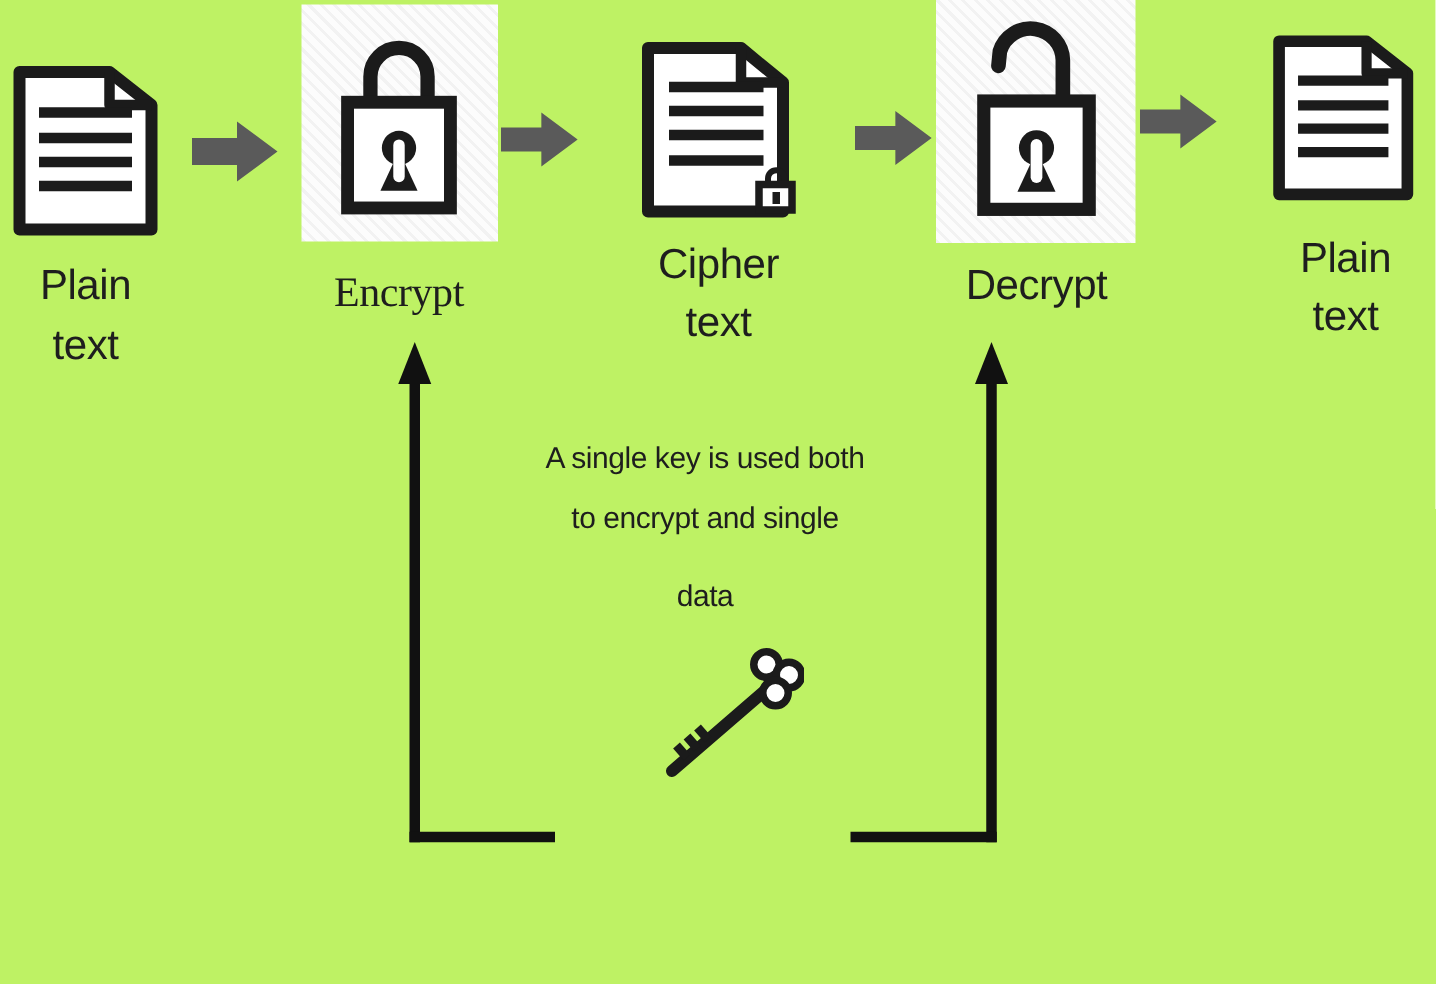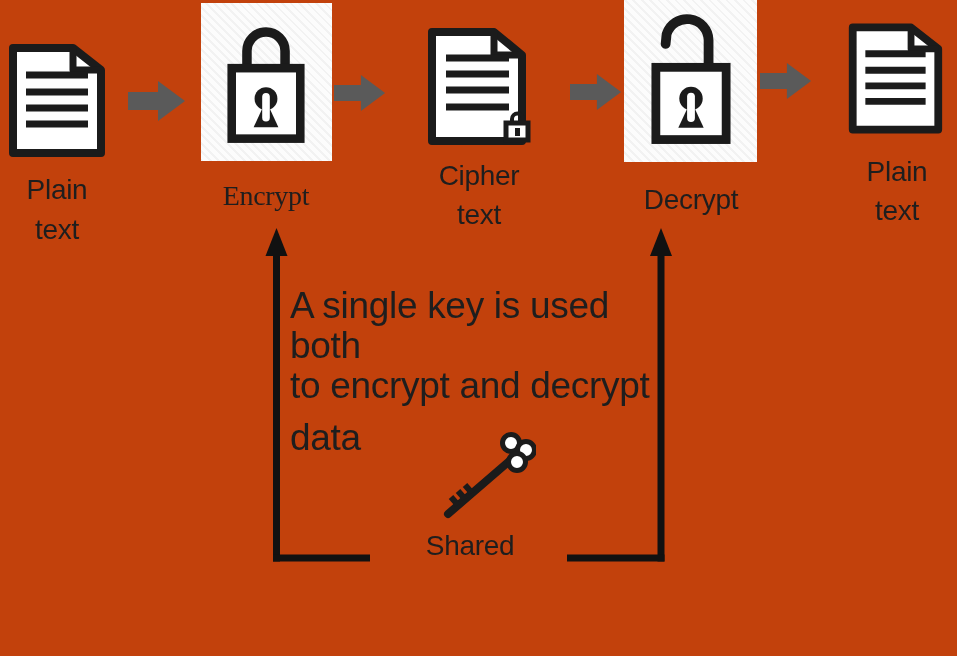--- a/index.html
+++ b/index.html
@@ -1,19 +1,19 @@
 <!DOCTYPE html>
 <html><head>
 <meta charset="utf-8">
 <style>
   html,body{margin:0;padding:0;background:#ffffff;}
   #diagram{
     position:relative;
     width:957px;height:656px;
-    background:#c2410c;
+    background:#bef264;
     font-family:"Liberation Sans",sans-serif;
     color:#1e1e1e;
     overflow:hidden;
   }
   .abs{position:absolute;}
   .label{
     position:absolute;
     text-align:center;
     font-size:28px;
     line-height:40px;
@@ -21,22 +21,22 @@
     color:#1e1e1e;
     white-space:nowrap;
   }
   .tile{
     position:absolute;
     background:repeating-linear-gradient(45deg,#f2f2f2 0 2px,#fcfcfc 2px 6px);
   }
   .caption{
     position:absolute;
     left:290px;top:286px;width:360px;
-    text-align:left;
-    font-size:37px;line-height:40px;
+    text-align:center;
+    font-size:20px;line-height:40px;
     letter-spacing:-0.3px;
   }
   .caption .line3{margin-top:12px;}
   .keylabel{
     position:absolute;
     left:410px;top:527px;width:120px;
     text-align:center;
     font-size:28px;line-height:37px;
     letter-spacing:-0.3px;
   }
@@ -102,21 +102,21 @@
     <polygon points="0,12 30,12 30,1 57,21 30,41 30,30 0,30" fill="#5a5a5a"></polygon>
   </svg>
 
   <svg class="abs" style="left:650px;top:14px;" width="82" height="134" viewBox="0 0 84 136">
     <path d="M60 58 V26 A22 22 0 0 0 17 20 L16 30" fill="none" stroke="#1b1b1b" stroke-width="10" stroke-linecap="round"></path>
     <rect x="6" y="54" width="72" height="74" fill="#ffffff" stroke="#1b1b1b" stroke-width="9"></rect>
     <circle cx="42" cy="86" r="12" fill="#1b1b1b"></circle>
     <path d="M42 88 L29 116 H55 Z" fill="#1b1b1b"></path>
     <rect x="38" y="80" width="8" height="30" rx="4" fill="#ffffff"></rect>
   </svg>
-  <div class="label" style="left:616px;top:170px;width:150px;margin-top:10px;">
+  <div class="label" style="left:616px;top:170px;width:150px;">
     <div>Decrypt</div>
   </div>
 
   <svg class="abs" style="left:760px;top:62px;" width="52" height="38" viewBox="0 0 58 42">
     <polygon points="0,12 30,12 30,1 57,21 30,41 30,30 0,30" fill="#5a5a5a"></polygon>
   </svg>
 
   <svg class="abs" style="left:843px;top:18px;" width="104" height="122" viewBox="0 0 107 122">
     <path d="M10 8 H70 L98 30 V113 H10 Z" fill="#ffffff" stroke="#1b1b1b" stroke-width="8" stroke-linejoin="round"></path>
     <path d="M70 8 V30 H98" fill="none" stroke="#1b1b1b" stroke-width="7" stroke-linejoin="round"></path>
@@ -125,21 +125,21 @@
     <line x1="23" y1="68" x2="85" y2="68" stroke="#1b1b1b" stroke-width="7"></line>
     <line x1="23" y1="84" x2="85" y2="84" stroke="#1b1b1b" stroke-width="7"></line>
   </svg>
   <div class="label" style="left:845px;top:152px;width:104px;line-height:39px;">
     <div>Plain</div>
     <div>text</div>
   </div>
 
   <div class="caption">
     <div>A single key is used both</div>
-    <div>to encrypt and decrypt</div>
+    <div>to encrypt and single</div>
     <div class="line3">data</div>
   </div>
 
   <svg class="abs" style="left:0;top:0;" width="957" height="656" viewBox="0 0 957 656">
     <line x1="276.5" y1="252" x2="276.5" y2="561.5" stroke="#111111" stroke-width="7"></line>
     <polygon points="276.5,228 265.5,256 287.5,256" fill="#111111"></polygon>
     <line x1="273" y1="558" x2="370" y2="558" stroke="#111111" stroke-width="7"></line>
     <line x1="661" y1="252" x2="661" y2="561.5" stroke="#111111" stroke-width="7"></line>
     <polygon points="661,228 650,256 672,256" fill="#111111"></polygon>
     <line x1="567" y1="558" x2="664.5" y2="558" stroke="#111111" stroke-width="7"></line>
@@ -149,16 +149,15 @@
     <line x1="16" y1="83" x2="82" y2="26" stroke="#1b1b1b" stroke-width="8" stroke-linecap="round"></line>
     <line x1="26" y1="74" x2="19" y2="66" stroke="#1b1b1b" stroke-width="6"></line>
     <line x1="33" y1="68" x2="26" y2="60" stroke="#1b1b1b" stroke-width="6"></line>
     <line x1="40" y1="62" x2="33" y2="54" stroke="#1b1b1b" stroke-width="6"></line>
     <circle cx="79" cy="12" r="8.5" fill="#ffffff" stroke="#1b1b1b" stroke-width="5"></circle>
     <circle cx="94" cy="19" r="8.5" fill="#ffffff" stroke="#1b1b1b" stroke-width="5"></circle>
     <circle cx="85" cy="31" r="8.5" fill="#ffffff" stroke="#1b1b1b" stroke-width="5"></circle>
   </svg>
 
   <div class="keylabel">
-    <div>Shared</div>
   </div>
 
 </div>
 
 </body></html>

